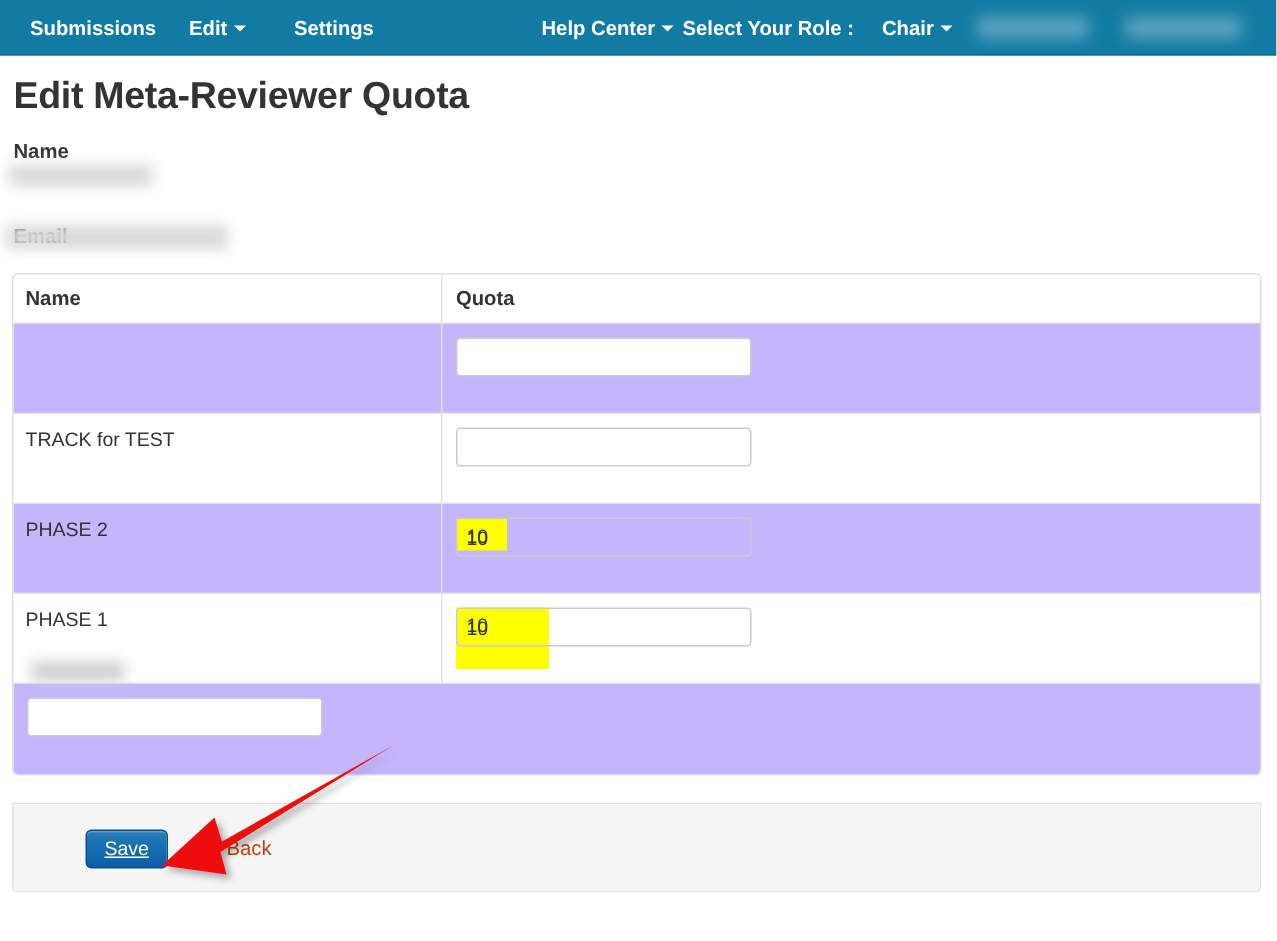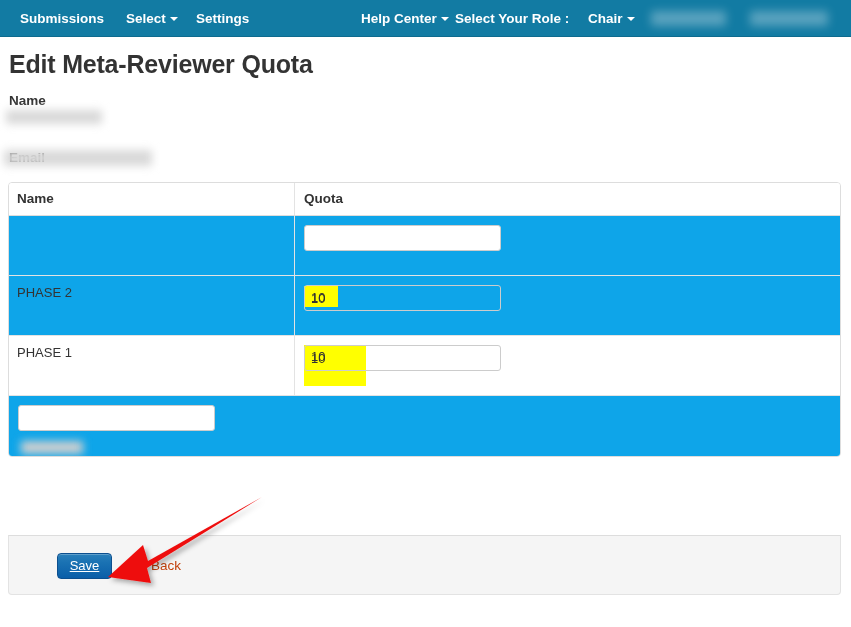--- a/index.html
+++ b/index.html
@@ -103,21 +103,21 @@
     border-bottom: 1px solid #e3e3e3;
     box-sizing: border-box;
   }
   .trow:last-child { border-bottom: none; }
   .trow.header {
     height: 33px;
     background: #ffffff;
     border-bottom: 1px solid #dddddd;
   }
   .trow.body { height: 60px; }
-  .trow.stripe { background: #0ea5e9; }
+  .trow.stripe { background: #c4b5fd; }
   .cell-name {
     width: 286px;
     box-sizing: border-box;
     border-right: 1px solid #e3e3e3;
     padding: 9px 0 0 8px;
     position: relative;
   }
   .cell-quota {
     flex: 1;
     box-sizing: border-box;
@@ -220,21 +220,21 @@
   }
 </style>
 </head>
 <body>
 
 <div class="navbar">
   <div class="nav-item" style="left:20px">
     <span>Submissions</span>
   </div>
   <div class="nav-item" style="left:126px">
-    <span>Select</span><span class="caret"></span>
+    <span>Edit</span><span class="caret"></span>
   </div>
   <div class="nav-item" style="left:196px">
     <span>Settings</span>
   </div>
   <div class="nav-item bold" style="left:361px">
     <span>Help Center</span><span class="caret"></span>
   </div>
   <div class="nav-item bold" style="left:455px">
     <span>Select Your Role :</span>
   </div>
@@ -262,20 +262,28 @@
 
   <div class="trow body stripe">
     <div class="cell-name">
       <div class="redact redact-row"></div>
     </div>
     <div class="cell-quota">
       <input class="qinput" type="text" value="" style="">
     </div>
   </div>
 
+  <div class="trow body">
+    <div class="cell-name">
+      <span class="cell-text">TRACK for TEST</span>
+    </div>
+    <div class="cell-quota">
+      <input class="qinput" type="text" value="" style="">
+    </div>
+  </div>
 
   <div class="trow body stripe">
     <div class="cell-name">
       <span class="cell-text">PHASE 2</span>
     </div>
     <div class="cell-quota">
       <div class="hl hl-small"></div>
       <input class="qinput" type="text" style="background: transparent;" value="10">
       <span class="qinput-text qtext-p2">10</span>
     </div>

